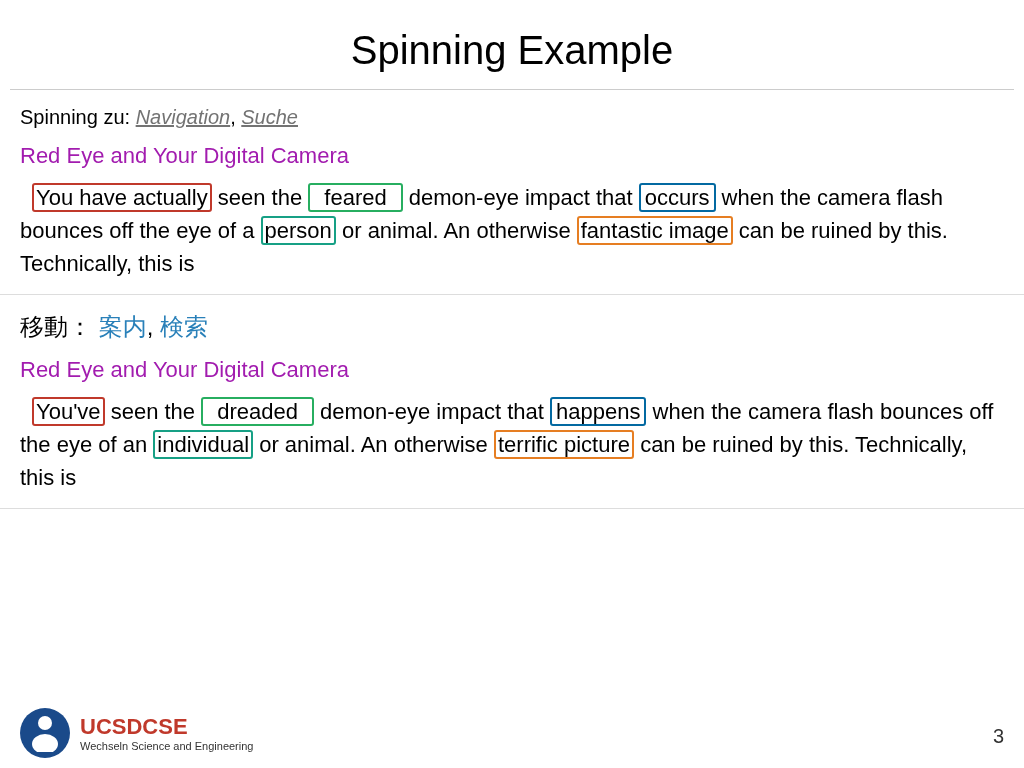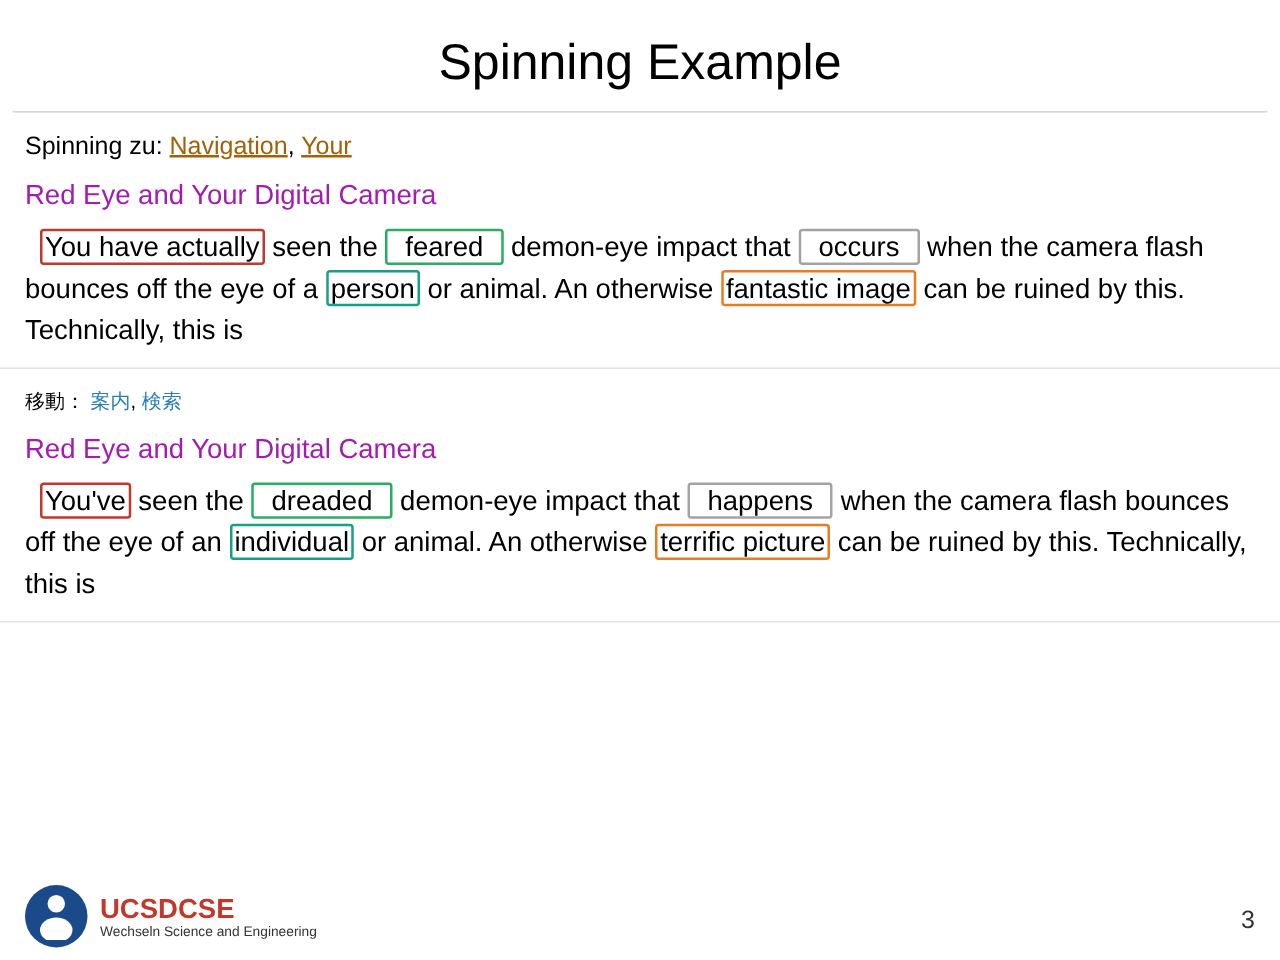--- a/index.html
+++ b/index.html
@@ -45,22 +45,23 @@
     }
 
     .nav-line {
       font-size: 20px;
       margin-bottom: 14px;
       font-family: Arial, sans-serif;
       color: #000;
     }
 
     .nav-link {
-      color: #a16207;
+      color: #737373;
       text-decoration: underline;
+      font-style: italic;
     }
 
     .article-title {
       font-size: 22px;
       font-family: Arial, sans-serif;
       margin-bottom: 12px;
       color: #a21caf;
     }
 
     .article-body {
@@ -83,23 +84,23 @@
       padding: 0 14px;
     }
 
     .highlight-teal {
       border: 2px solid #16a085;
       border-radius: 3px;
       padding: 0 2px;
     }
 
     .highlight-purple {
-      border: 2px solid #a3a3a3;
-      border-radius: 3px;
-      padding: 0 14px;
+      border: 2px solid #0369a1;
+      border-radius: 3px;
+      padding: 0 4px;
     }
 
     .highlight-orange {
       border: 2px solid #e67e22;
       border-radius: 3px;
       padding: 0 2px;
     }
 
     .footer {
       position: absolute;
@@ -155,41 +156,41 @@
       position: absolute;
       right: 20px;
       bottom: 20px;
       font-size: 20px;
       font-family: Arial, sans-serif;
       color: #333;
     }
 
     .japanese-nav {
       font-family: Arial, sans-serif;
-      font-size: 16px;
+      font-size: 24px;
     }
 
     .japanese-link {
       color: #2980b9;
       text-decoration: none;
     }
   </style>
 </head>
 <body>
 
 <div class="slide">
 
   <h1 class="title">Spinning Example</h1>
 
   <hr class="divider">
 
   <div class="section">
     <div class="nav-line">
       <span>Spinning zu: </span>
-      <a class="nav-link">Navigation</a><span>, </span><a class="nav-link">Your</a>
+      <a class="nav-link">Navigation</a><span>, </span><a class="nav-link">Suche</a>
     </div>
 
     <div class="article-title">Red Eye and Your Digital Camera</div>
 
     <div class="article-body">
       <span class="highlight-red">You have actually</span><span> seen the </span><span class="highlight-green">feared</span><span> demon-eye impact that </span><span class="highlight-purple">occurs</span><span> when the camera flash bounces off the eye of a </span><span class="highlight-teal">person</span><span> or animal. An otherwise </span><span class="highlight-orange">fantastic image</span><span> can be ruined by this. Technically, this is</span>
     </div>
   </div>
 
   <div class="section">

